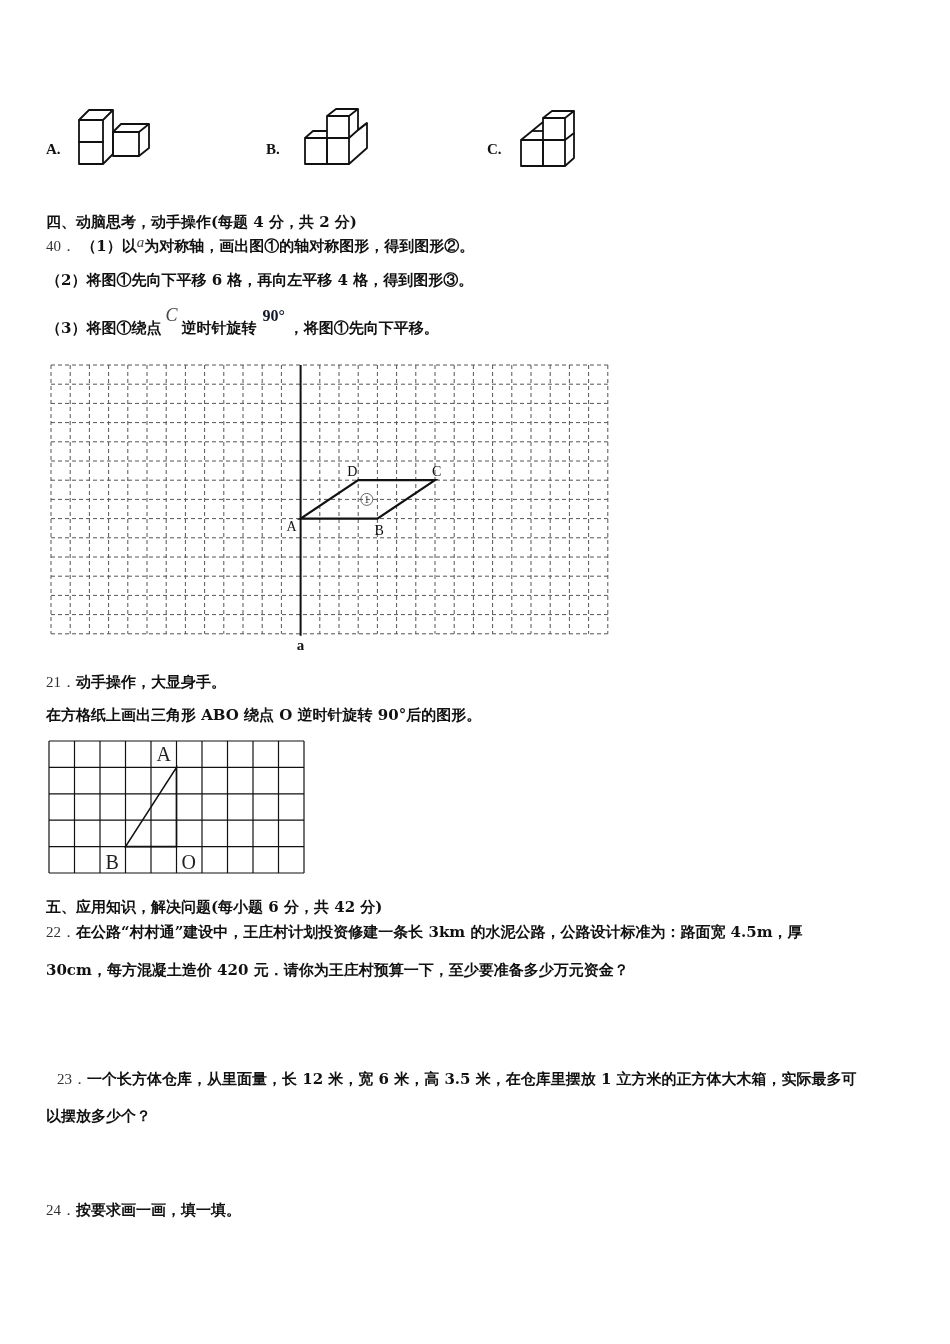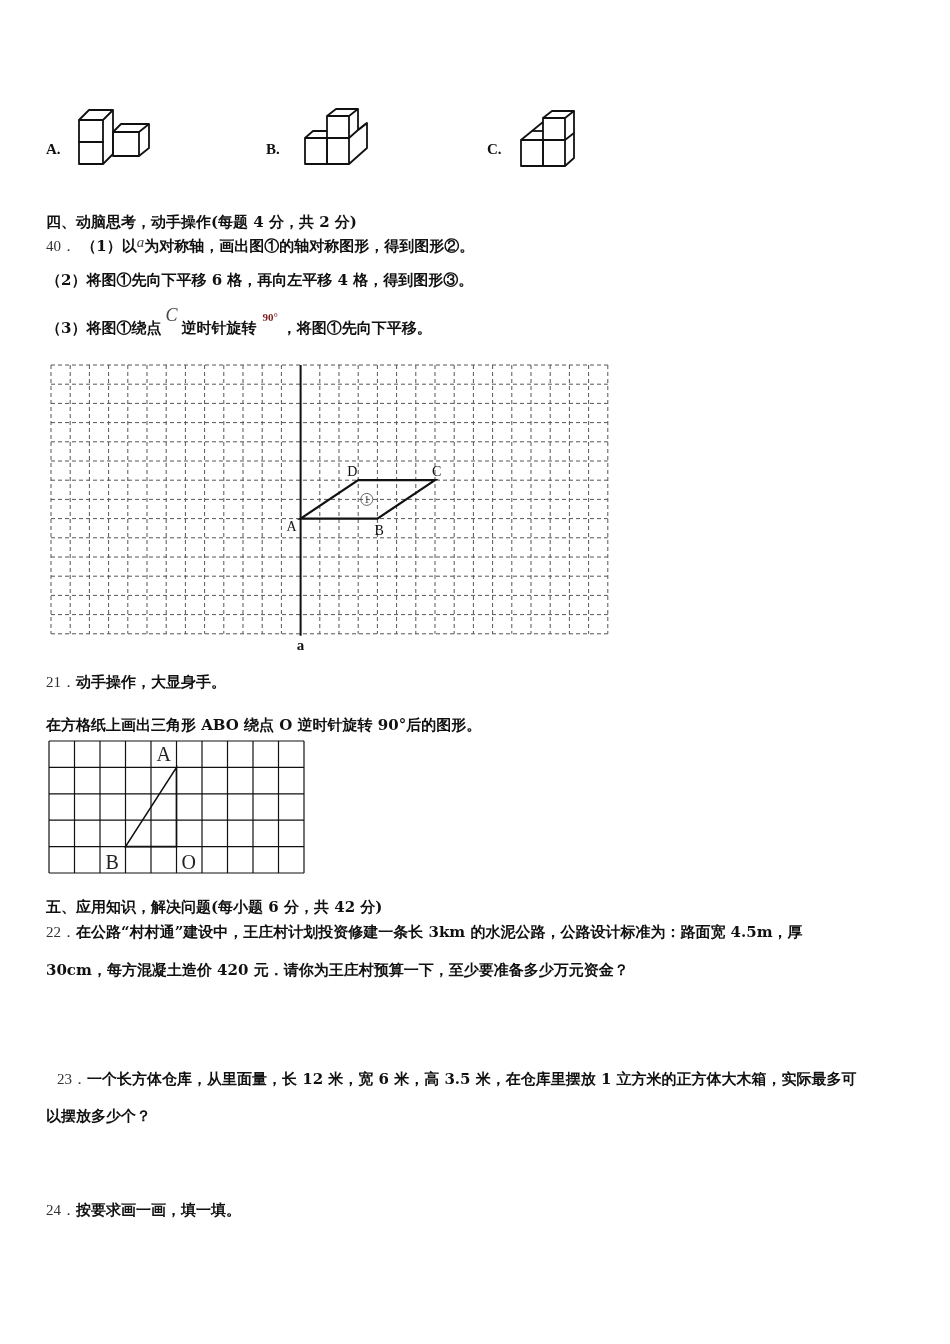--- a/index.html
+++ b/index.html
@@ -3,21 +3,21 @@
 <meta charset="utf-8">
 <style>
   html, body { margin: 0; padding: 0; background: #ffffff; }
   body { width: 950px; height: 1344px; position: relative; overflow: hidden;
          font-family: "DejaVu Serif", "Liberation Serif", serif; color: #111; }
   .abs { position: absolute; }
   .txt { font-size: 15px; font-weight: bold; white-space: nowrap; line-height: 20px; }
   .num { font-weight: normal; font-family: "Liberation Serif", serif; color: #333; }
   .opt-label { font-size: 15px; font-weight: bold; font-family: "Liberation Serif", serif; }
   .math { font-family: "Liberation Serif", serif; font-style: italic; font-weight: normal; color: #444; }
-  .deg { font-family: "Liberation Serif", serif; font-weight: bold; color: #7f1d1d; font-size: 11px; }
+  .deg { font-family: "Liberation Serif", serif; font-weight: bold; color: #0f172a; font-size: 16px; }
   svg text { font-family: "Liberation Serif", serif; }
 </style>
 </head>
 <body>
 
 <div class="abs opt-label" style="left:46px; top:141px;">A.</div>
 <svg class="abs" style="left:76px; top:106px;" width="80" height="62">
   <g fill="none" stroke="#111" stroke-width="1.8" stroke-linejoin="round">
 
     <rect x="3" y="14" width="24" height="22"></rect>
@@ -126,21 +126,21 @@
     <text x="374.4" y="534.6" font-size="14" fill="#111">B</text>
     <text x="432" y="476.2" font-size="14" fill="#111">C</text>
     <text x="347.2" y="476.2" font-size="14" fill="#111">D</text>
     <circle cx="366.8" cy="499.4" r="6" fill="none" stroke="#444" stroke-width="0.8"></circle>
     <text x="366.8" y="503.4" text-anchor="middle" font-size="10" fill="#333">1</text>
   </svg>
 
 <div class="abs txt" style="left:46px; top:672px;">
   <span class="num">21．</span><span>动手操作，大显身手。</span>
 </div>
-<div class="abs txt" style="left:46px; top:705px;margin-top:10px;">在方格纸上画出三角形 ABO 绕点 O 逆时针旋转 90°后的图形。</div>
+<div class="abs txt" style="left:46px; top:705px;">在方格纸上画出三角形 ABO 绕点 O 逆时针旋转 90°后的图形。</div>
 
 <svg class="abs" id="grid21" style="left:0; top:0;" width="950" height="900">
     <line x1="49" y1="741" x2="49" y2="873" stroke="#111" stroke-width="1.2"></line>
     <line x1="74.5" y1="741" x2="74.5" y2="873" stroke="#111" stroke-width="1.2"></line>
     <line x1="100" y1="741" x2="100" y2="873" stroke="#111" stroke-width="1.2"></line>
     <line x1="125.5" y1="741" x2="125.5" y2="873" stroke="#111" stroke-width="1.2"></line>
     <line x1="151" y1="741" x2="151" y2="873" stroke="#111" stroke-width="1.2"></line>
     <line x1="176.5" y1="741" x2="176.5" y2="873" stroke="#111" stroke-width="1.2"></line>
     <line x1="202" y1="741" x2="202" y2="873" stroke="#111" stroke-width="1.2"></line>
     <line x1="227.5" y1="741" x2="227.5" y2="873" stroke="#111" stroke-width="1.2"></line>

